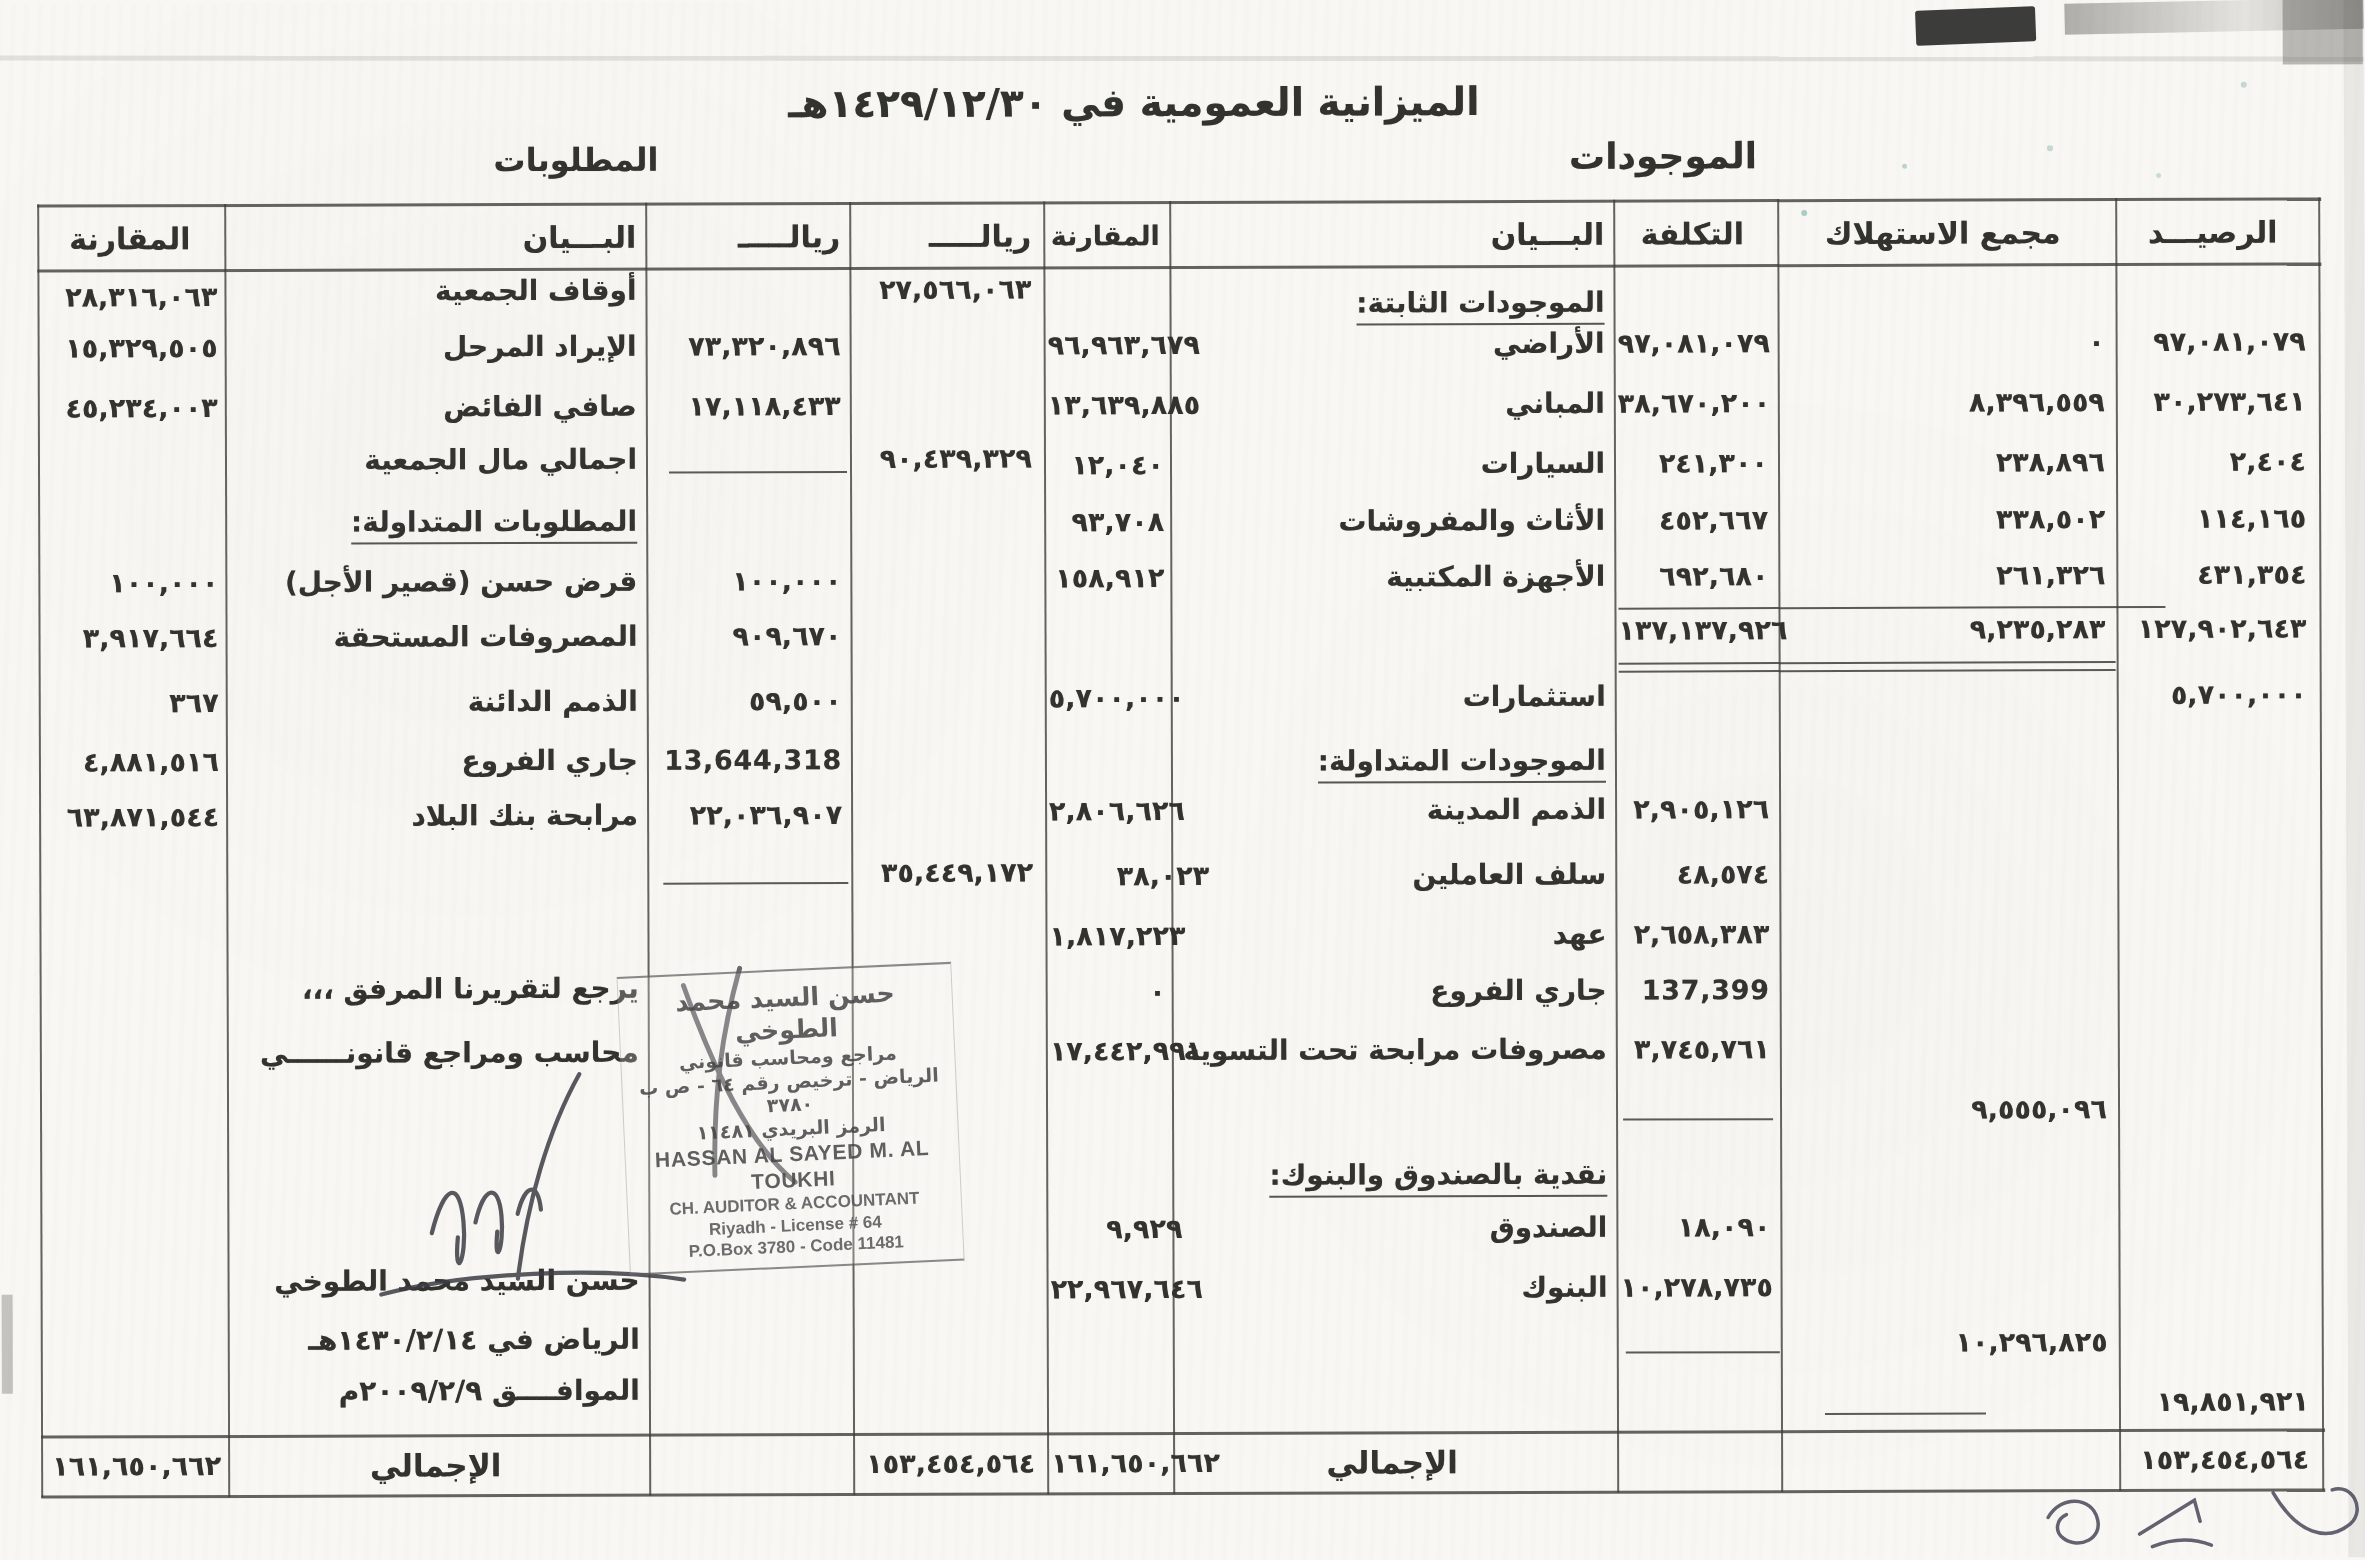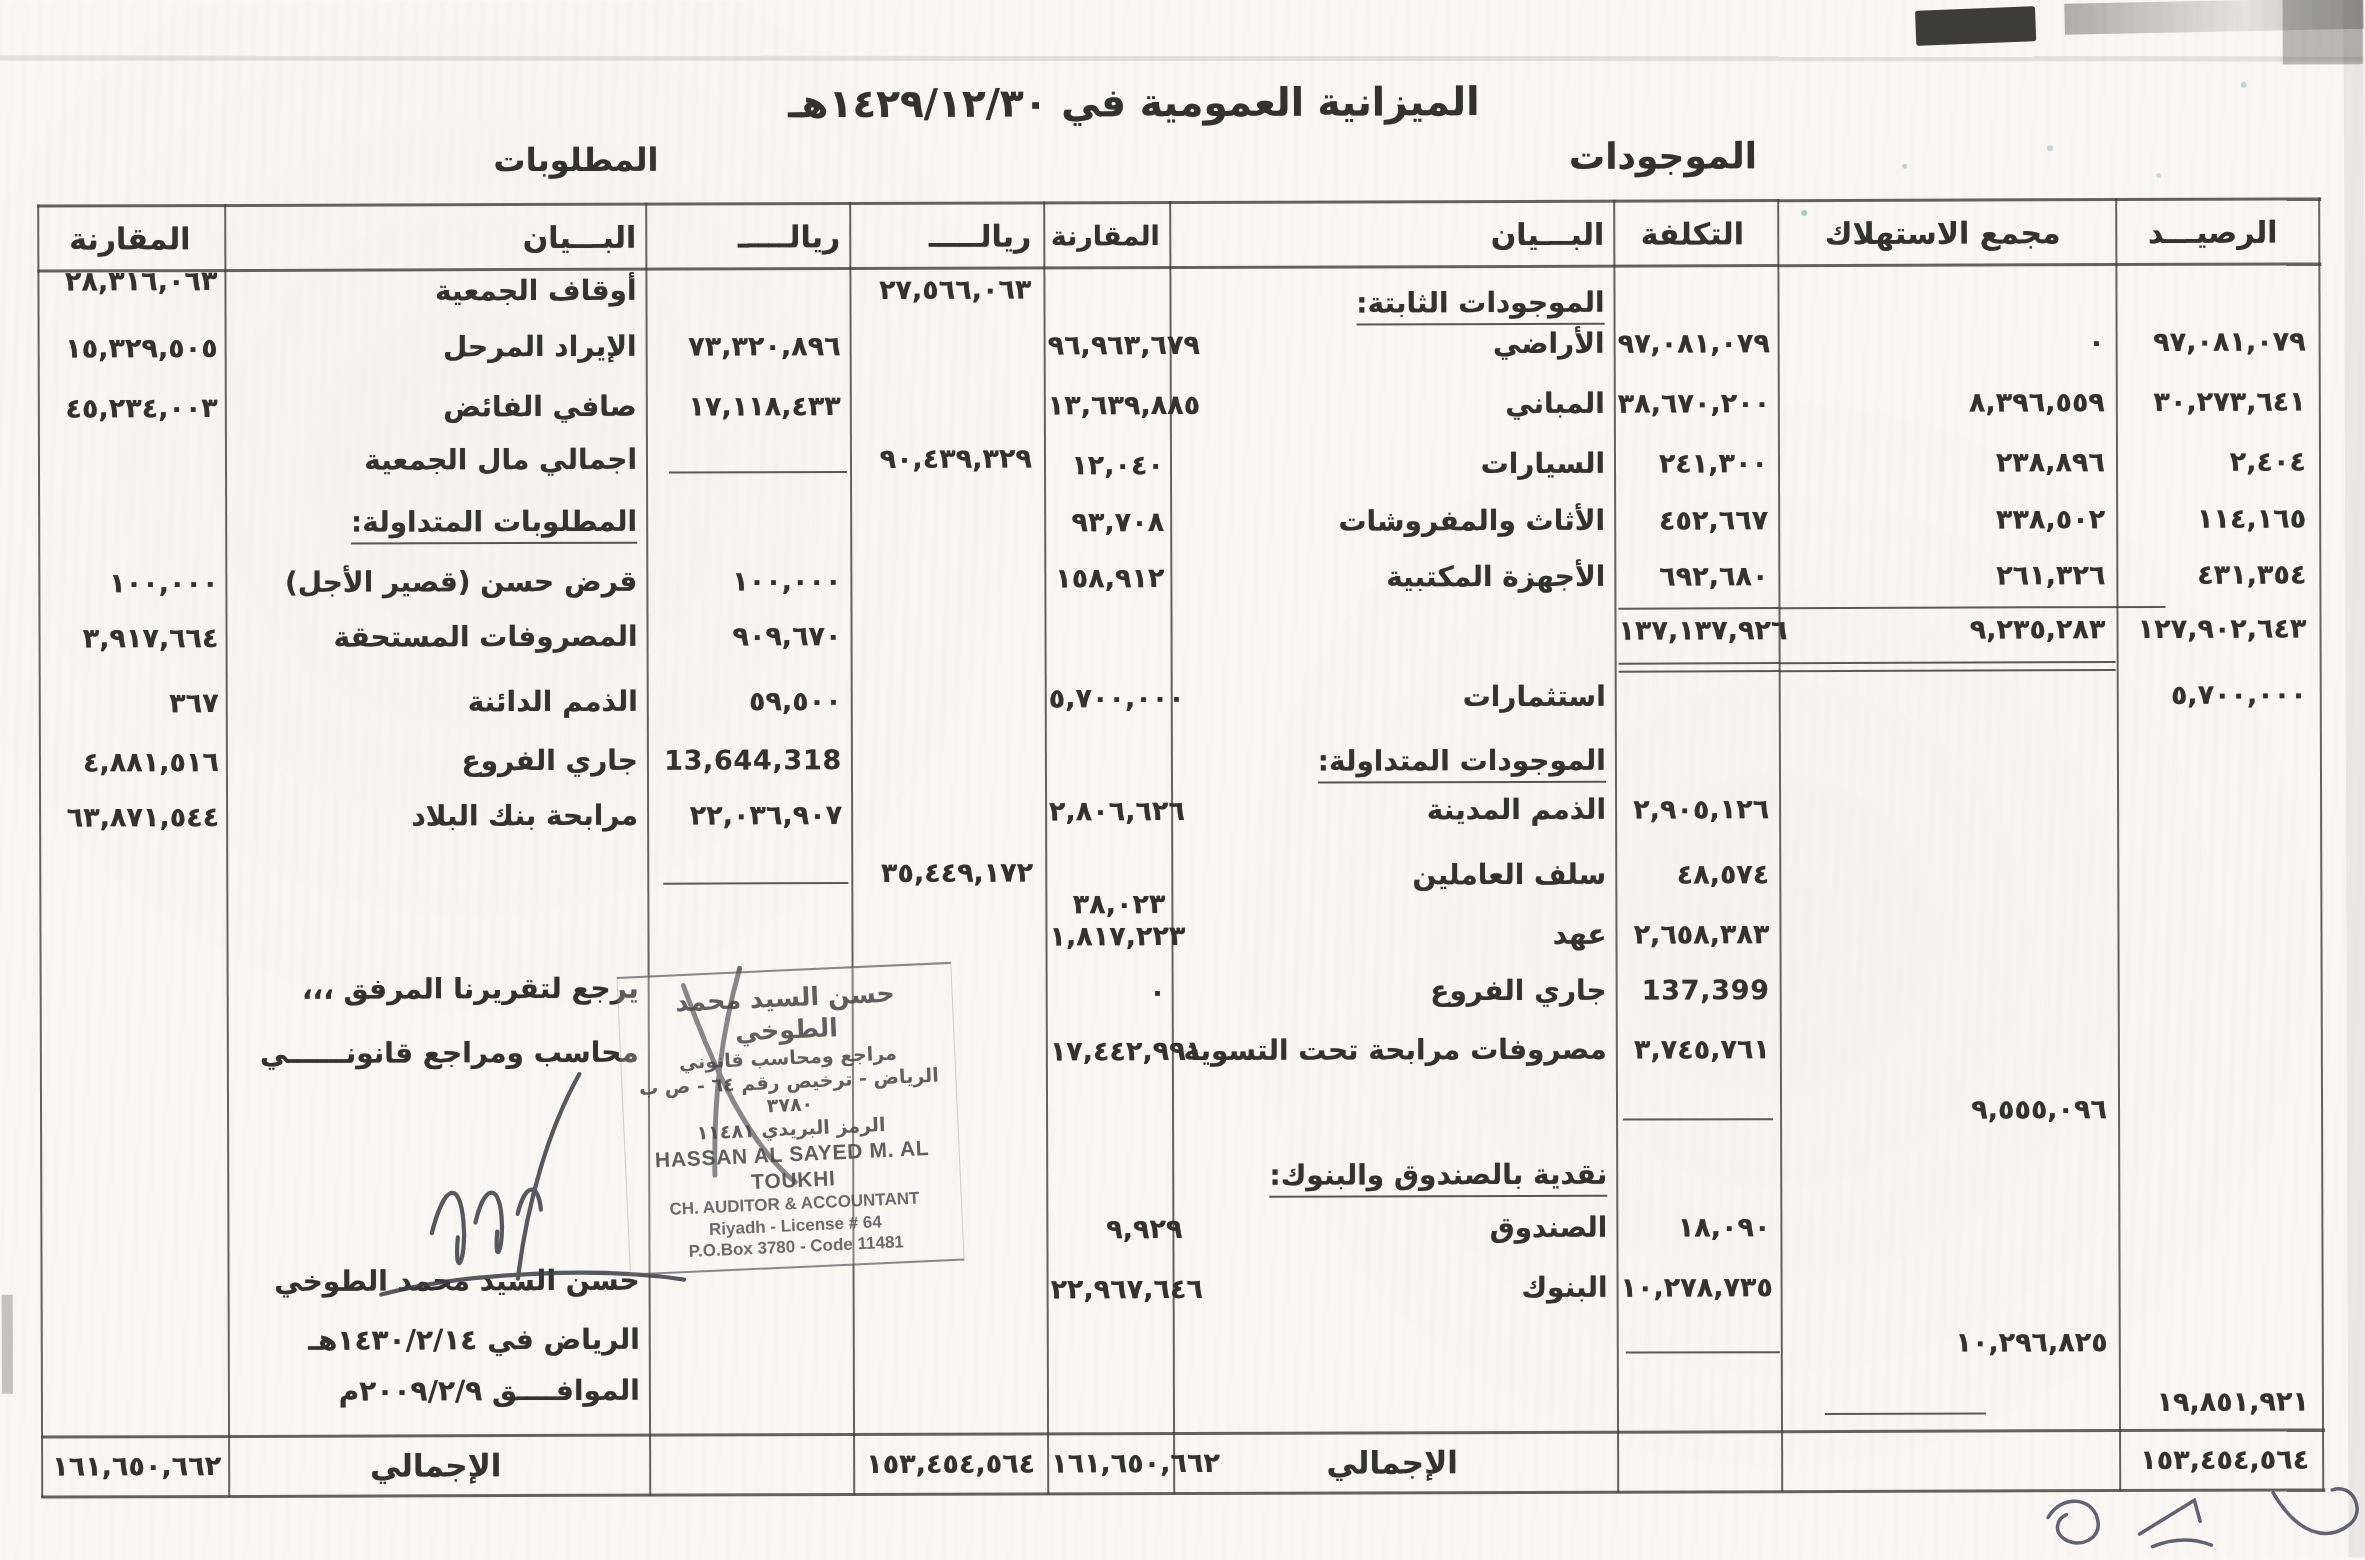--- a/index.html
+++ b/index.html
@@ -128,21 +128,21 @@
     <div class="cell num c5" style="top:670px;">٥,٧٠٠,٠٠٠</div>
 
     <div class="cell lbl sec c6" style="top:734px;"><span>الموجودات المتداولة:</span></div>
 
     <div class="cell lbl c6" style="top:783px;">الذمم المدينة</div>
     <div class="cell num c7" style="top:783px;">٢,٩٠٥,١٢٦</div>
     <div class="cell num c5" style="top:783px;">٢,٨٠٦,٦٢٦</div>
 
     <div class="cell lbl c6" style="top:848px;">سلف العاملين</div>
     <div class="cell num c7" style="top:848px;">٤٨,٥٧٤</div>
-    <div class="cell num c5" style="top:876px;">٣٨,٠٢٣</div>
+    <div class="cell num c5" style="top:848px;margin-left:44px;">٣٨,٠٢٣</div>
 
     <div class="cell lbl c6" style="top:908px;">عهد</div>
     <div class="cell num c7" style="top:908px;">٢,٦٥٨,٣٨٣</div>
     <div class="cell num c5" style="top:908px;">١,٨١٧,٢٢٣</div>
 
     <div class="cell lbl c6" style="top:964px;">جاري الفروع</div>
     <div class="cell num c7" style="top:964px;">137,399</div>
     <div class="cell num c5" style="top:964px;">٠</div>
 
     <div class="cell lbl c6" style="top:1023px;">مصروفات مرابحة تحت التسوية</div>
@@ -167,21 +167,21 @@
 
     <div class="sumline" style="left:1823px;top:1415px;width:161px;"></div>
     <div class="cell num c9" style="top:1377px;">١٩,٨٥١,٩٢١</div>
 
     <div class="cell ctr c6" style="top:1435px;font-size:31px;">الإجمالي</div>
     <div class="cell num c9" style="top:1435px;">١٥٣,٤٥٤,٥٦٤</div>
     <div class="cell num c5" style="top:1435px;">١٦١,٦٥٠,٦٦٢</div>
 
     <div class="cell lbl c2" style="top:261px;">أوقاف الجمعية</div>
     <div class="cell num c4" style="top:261px;">٢٧,٥٦٦,٠٦٣</div>
-    <div class="cell num c1" style="top:250px;">٢٨,٣١٦,٠٦٣</div>
+    <div class="cell num c1" style="top:266px;">٢٨,٣١٦,٠٦٣</div>
 
     <div class="cell lbl c2" style="top:317px;">الإيراد المرحل</div>
     <div class="cell num c3" style="top:317px;">٧٣,٣٢٠,٨٩٦</div>
     <div class="cell num c1" style="top:317px;">١٥,٣٢٩,٥٠٥</div>
 
     <div class="cell lbl c2" style="top:377px;">صافي الفائض</div>
     <div class="cell num c3" style="top:377px;">١٧,١١٨,٤٣٣</div>
     <div class="cell num c1" style="top:377px;">٤٥,٢٣٤,٠٠٣</div>
 
     <div class="sumline" style="left:670px;top:470px;width:178px;"></div>

